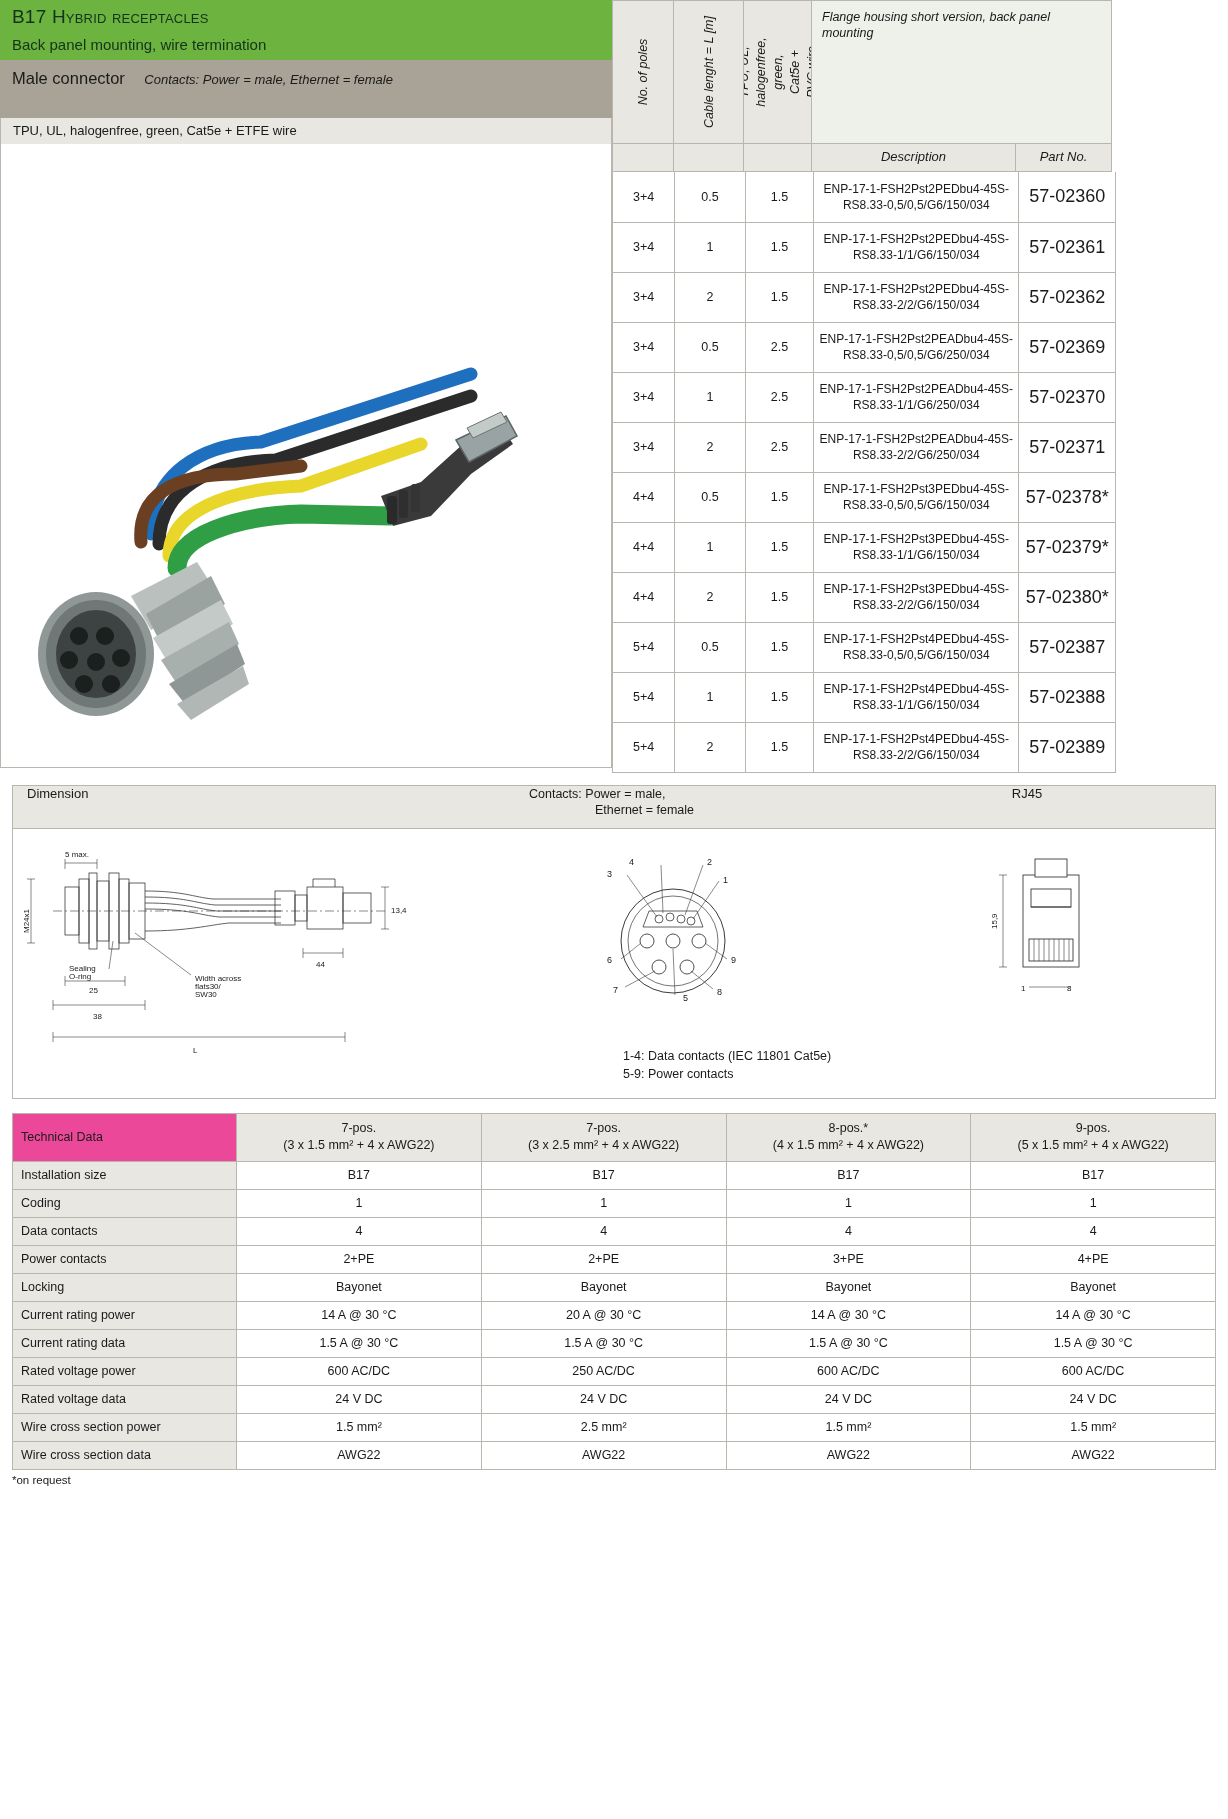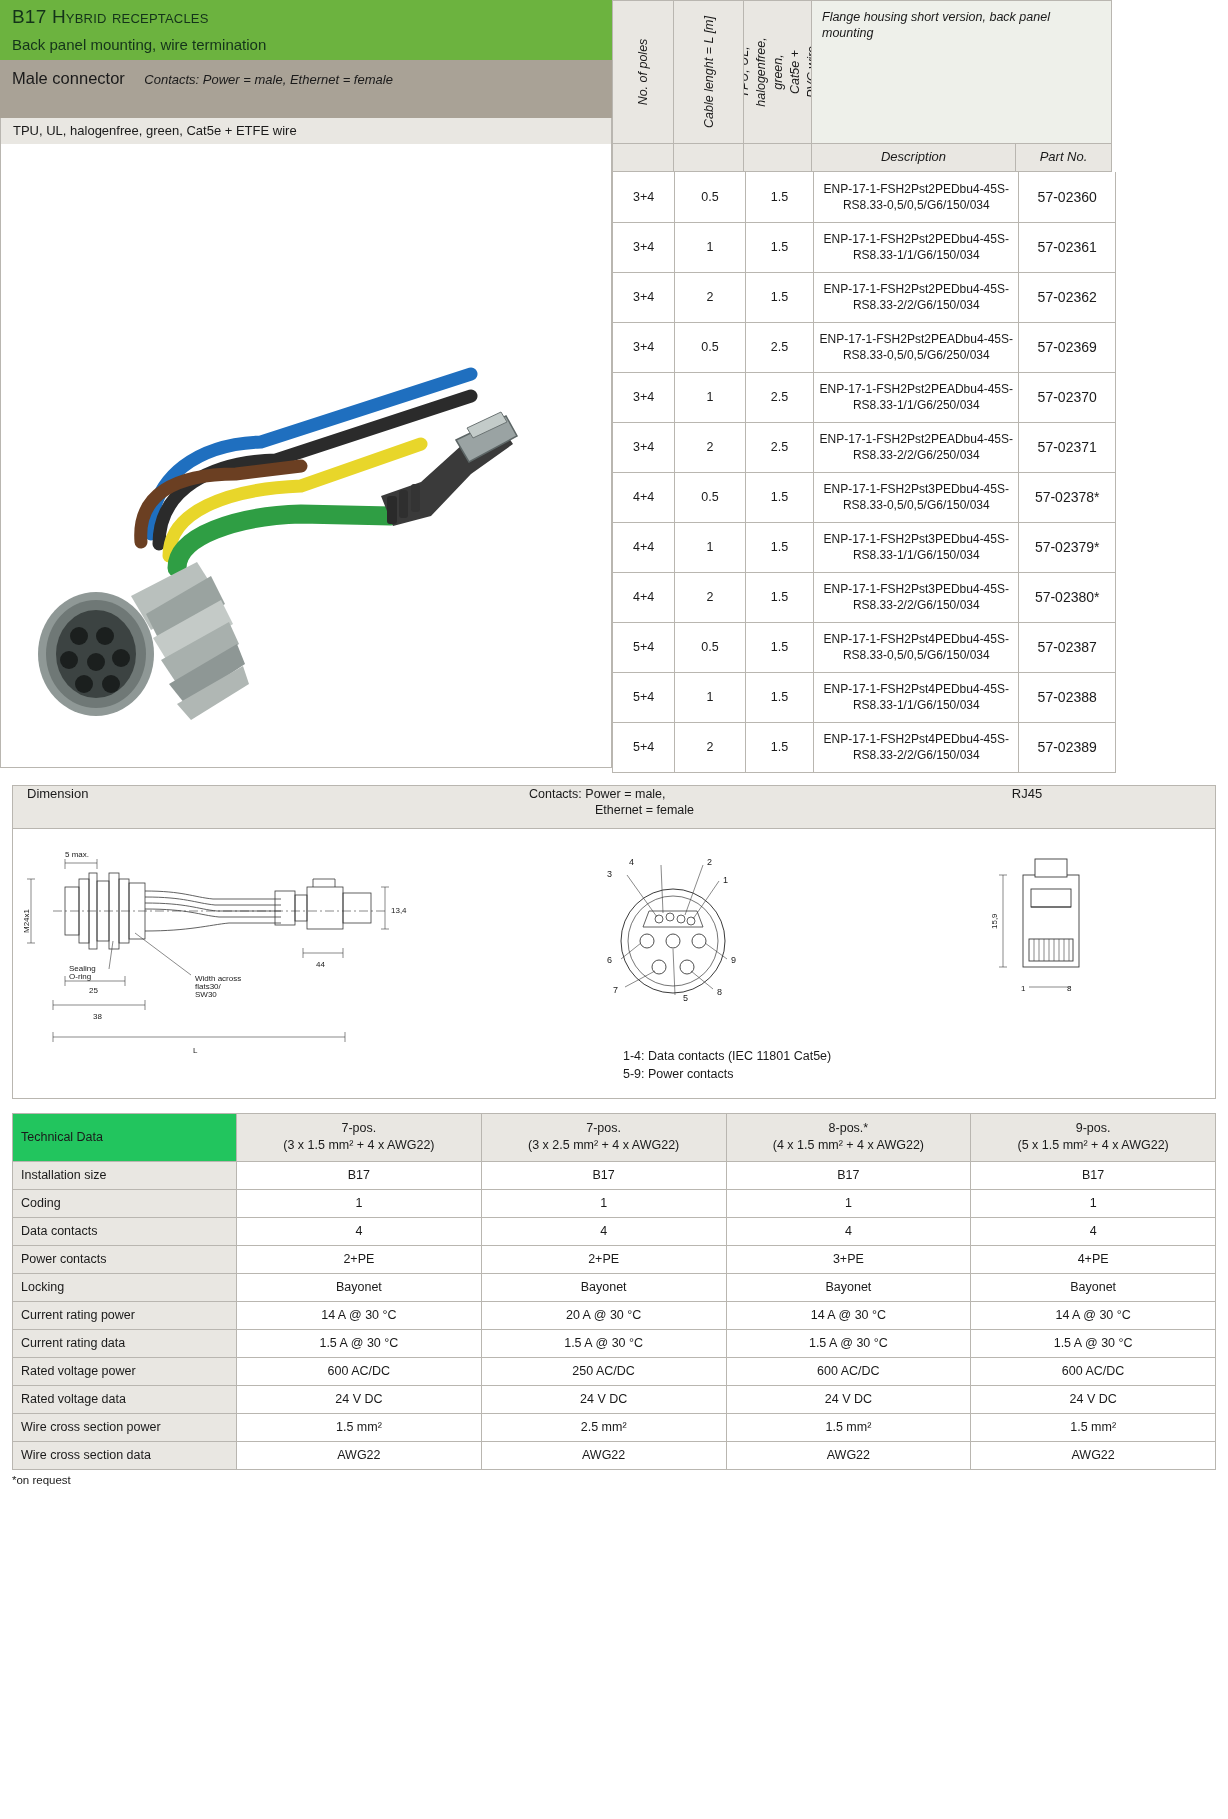--- a/index.html
+++ b/index.html
@@ -73,21 +73,21 @@
   .sh-desc { width:204px; }
   .sh-part { width:96px; }
 
   table.parts { border-collapse:collapse; width:504px; }
   table.parts td {
     border:1px solid #b9b6b0; border-top:none; border-left:none;
     height:50px; text-align:center; font-size:12.5px; background:#fff;
   }
   table.parts td.first { border-left:1px solid #b9b6b0; }
   table.parts td.desc { font-size:12px; line-height:1.35; }
-  table.parts td.part { font-size:14px; }
+  table.parts td.part { font-size:18px; }
   .w-poles { width:62px; }
   .w-len { width:70px; }
   .w-tpu { width:68px; }
   .w-desc { width:204px; }
   .w-part { width:96px; }
 
   
   .dim-header {
     margin-top:12px; display:flex; background:#e9e7e2;
     border:1px solid #b9b6b0; height:44px; align-items:flex-start;
@@ -101,21 +101,21 @@
     position:relative;
   }
   .pinlegend { position:absolute; left:610px; top:218px; font-size:12.5px; line-height:1.5; }
 
   
   table.tech { border-collapse:collapse; width:1204px; margin:14px 12px 0 12px; }
   table.tech th, table.tech td {
     border:1px solid #b9b6b0; font-size:12.5px; font-weight:normal;
   }
   table.tech th.hdr-left {
-    background:#22c55e; text-align:left; padding:6px 8px; width:224px; height:48px;margin-top:17px;
+    background:#ec4899; text-align:left; padding:6px 8px; width:224px; height:48px;margin-top:17px;
   }
   table.tech th.hdr-col {
     background:#e9e7e2; text-align:center; padding:4px 6px; line-height:1.4;
   }
   table.tech td.rowlabel {
     background:#e9e7e2; text-align:left; padding:5px 8px; height:28px;
   }
   table.tech td.val { text-align:center; background:#fff; }
   .footnote { margin:4px 0 0 12px; font-size:11.5px; }
 

